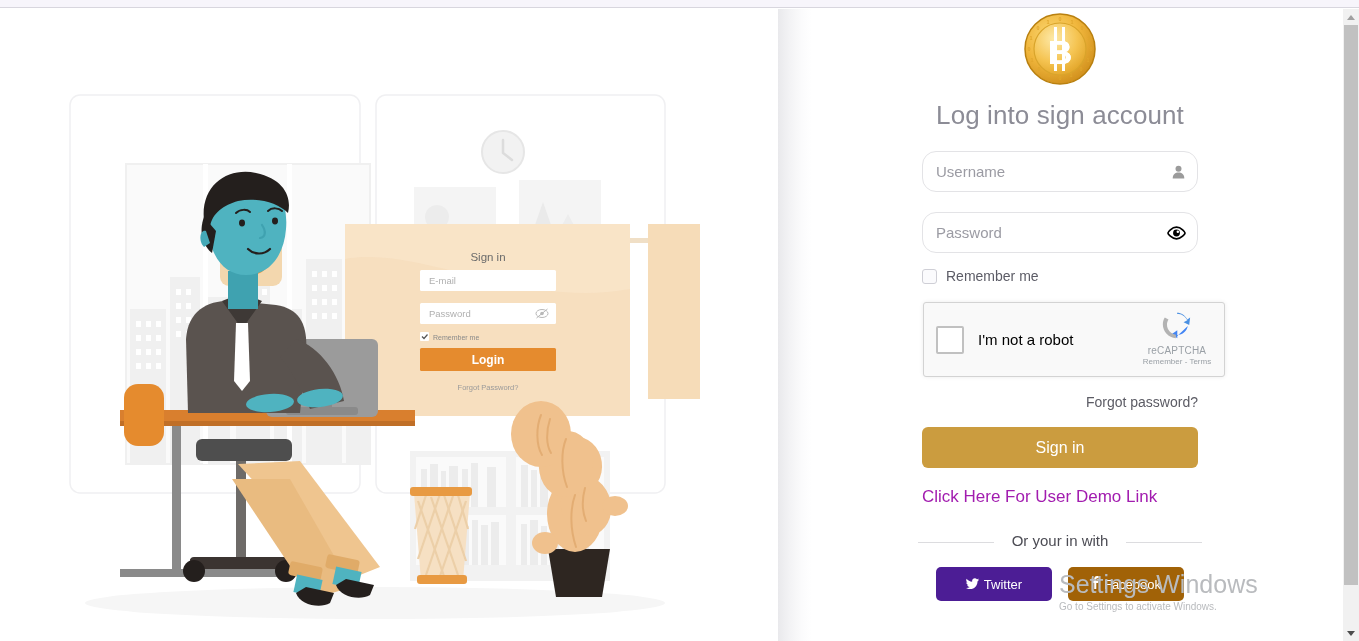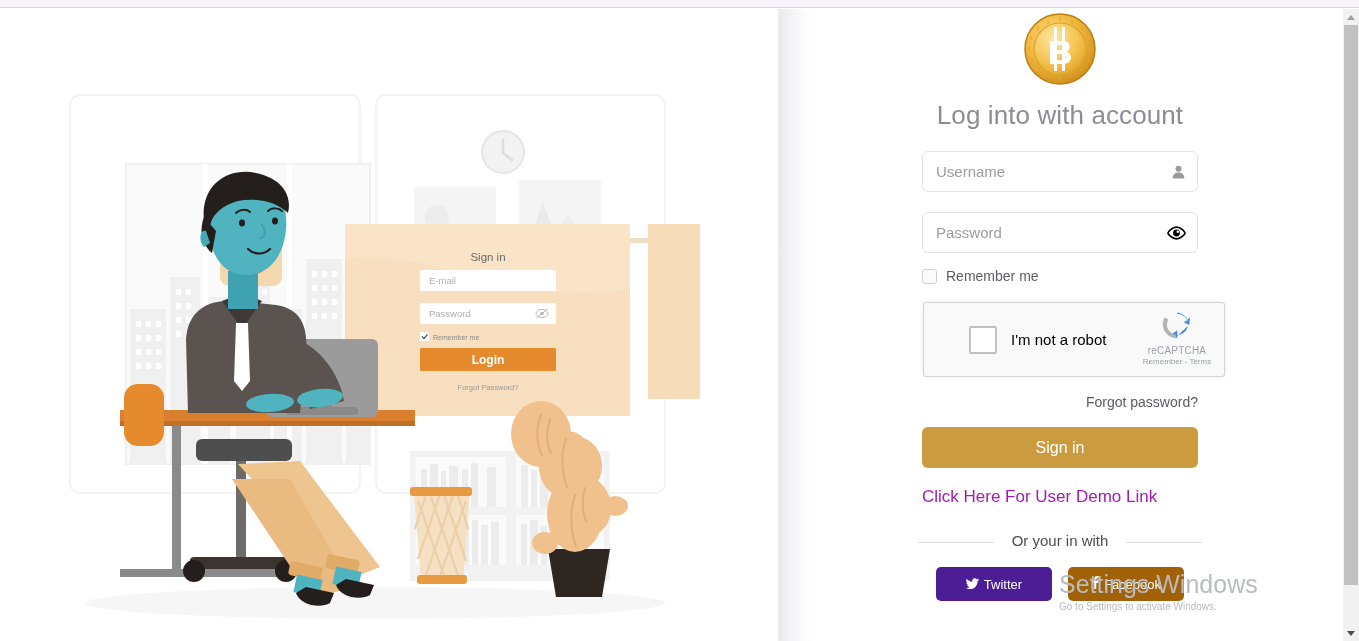--- a/index.html
+++ b/index.html
@@ -75,21 +75,21 @@
 
   .field-wrap {
     position: relative;
     margin-top: 20px;
   }
   .field-wrap:first-of-type { margin-top: 25px; }
   .text-input {
     width: 276px;
     height: 41px;
     border: 1px solid #e3e3e6;
-    border-radius: 6px;
+    border-radius: 14px;
     background: #ffffff;
     padding: 0 40px 0 13px;
     font-size: 15px;
     color: #44444c;
     font-family: "Liberation Sans", sans-serif;
     outline: none;
   }
   .text-input::placeholder { color: #9b9ba3; }
   .field-icon {
     position: absolute;
@@ -123,21 +123,20 @@
     margin-top: 18px;
     margin-left: 1px;
     width: 302px;
     height: 75px;
     border: 1px solid #d3d3d3;
     border-radius: 3px;
     background: #f9f9f9;
     box-shadow: 0 0 4px rgba(0,0,0,0.08);
     display: flex;
     align-items: center;
-    padding-left: 33px;
   }
   #recaptcha-check {
     width: 28px; height: 28px;
     border: 2px solid #c1c1c1;
     border-radius: 2px;
     background: #ffffff;
     margin-left: 12px;
     flex: 0 0 auto;
     cursor: pointer;
   }
@@ -569,21 +568,21 @@
             <text x="17" y="20" text-anchor="middle">0</text>
             <text x="27" y="13.5" text-anchor="middle">1</text>
           </g>
           <text x="39" y="54" text-anchor="middle" font-family="Liberation Sans, sans-serif" font-size="34" font-weight="bold" fill="#ffffff">B</text>
           <rect x="33" y="17" width="3" height="44" fill="#ffffff"></rect>
           <rect x="41" y="17" width="3" height="44" fill="#ffffff"></rect>
           <text x="39" y="54" text-anchor="middle" font-family="Liberation Sans, sans-serif" font-size="34" font-weight="bold" fill="#ffffff">B</text>
         </svg>
       </div>
 
-      <h1 id="page-title">Log into with account</h1>
+      <h1 id="page-title">Log into sign account</h1>
 
       <div class="field-wrap">
         <input class="text-input" type="text" id="username-input" placeholder="Username" style="">
         <span class="field-icon">
           <svg width="15" height="15" viewBox="0 0 16 16" xmlns="http://www.w3.org/2000/svg">
             <circle cx="8" cy="4.6" r="3.2" fill="#9b9b9b"></circle>
             <path d="M1.8 15 C1.8 10.6 4.6 8.6 8 8.6 C11.4 8.6 14.2 10.6 14.2 15 Z" fill="#9b9b9b"></path>
           </svg>
         </span>
       </div>

